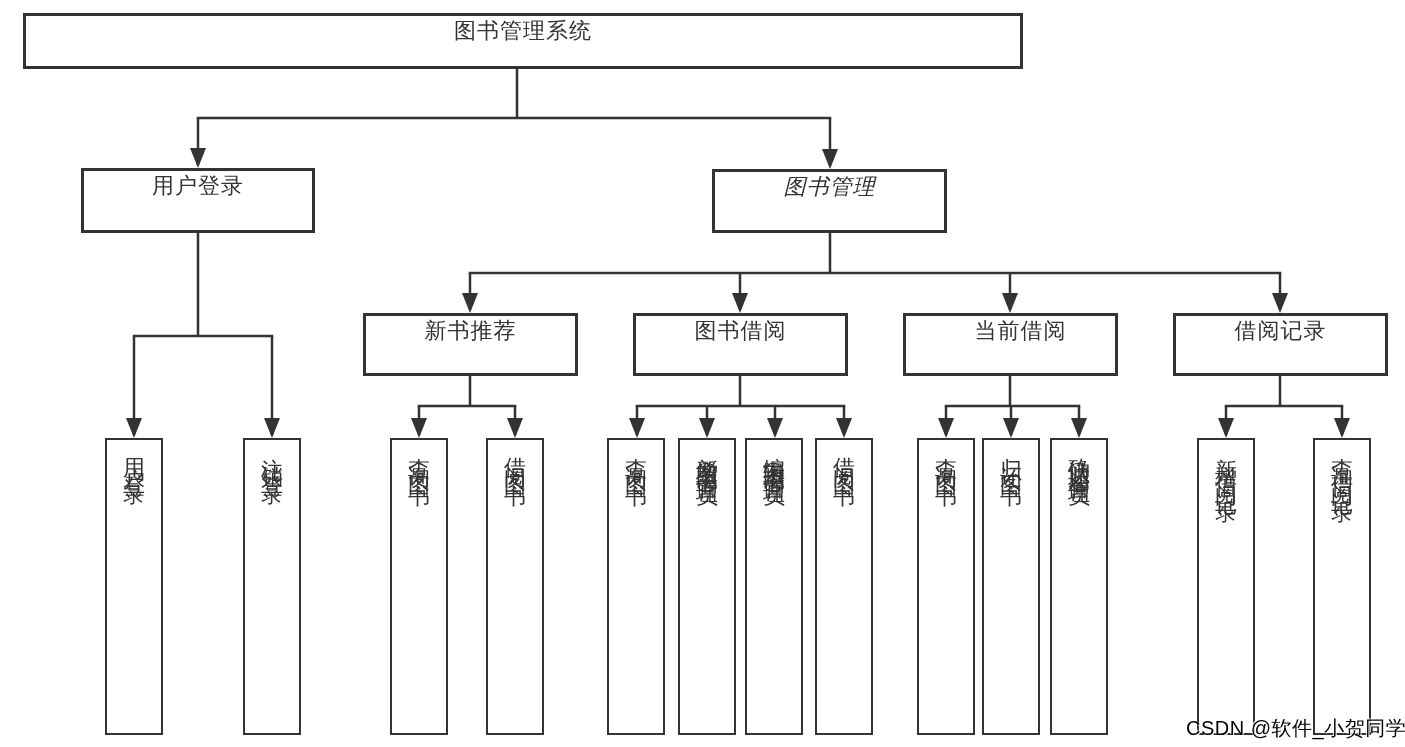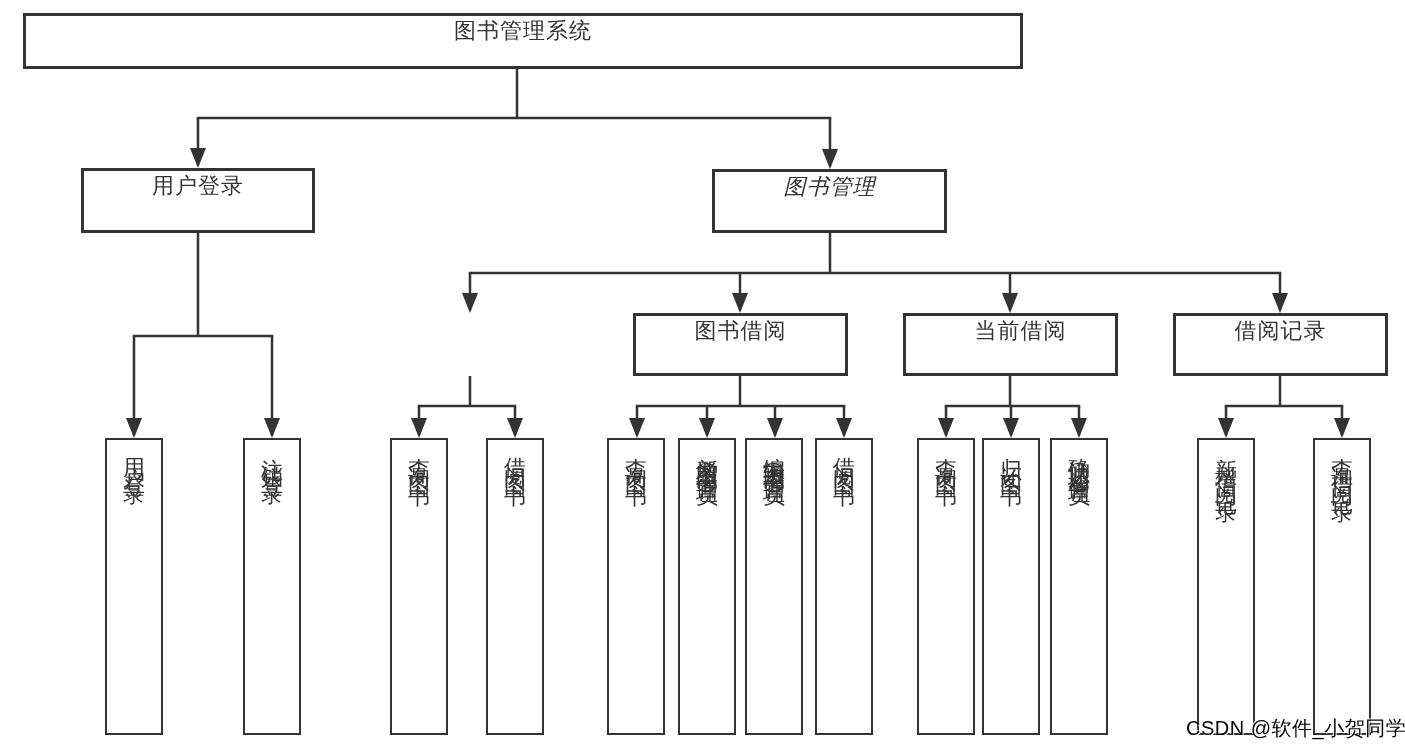--- a/index.html
+++ b/index.html
@@ -110,20 +110,23 @@
     <span>图书管理系统</span>
   </div>
 
   <div class="node" style="left:81px;top:168px;width:234px;height:65px;">
     <span>用户登录</span>
   </div>
   <div class="node" style="left:712px;top:169px;width:235px;height:64px;font-style:italic;">
     <span>图书管理</span>
   </div>
 
+  <div class="node" style="left:363px;top:313px;width:215px;height:63px;">
+    <span>新书推荐</span>
+  </div>
   <div class="node" style="left:633px;top:313px;width:215px;height:63px;">
     <span>图书借阅</span>
   </div>
   <div class="node" style="left:903px;top:313px;width:215px;height:63px;padding-left:20px;">
     <span>当前借阅</span>
   </div>
   <div class="node" style="left:1173px;top:313px;width:215px;height:63px;">
     <span>借阅记录</span>
   </div>
 

